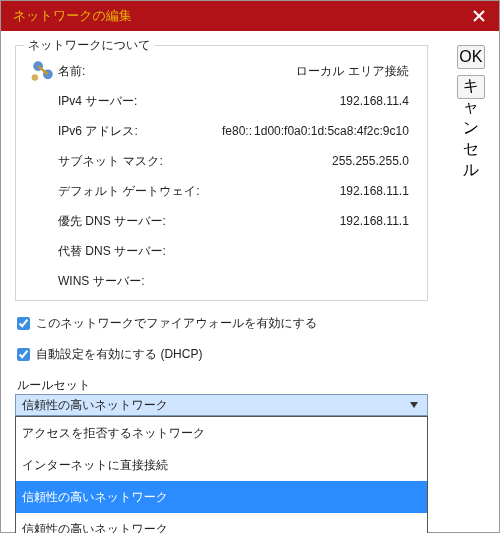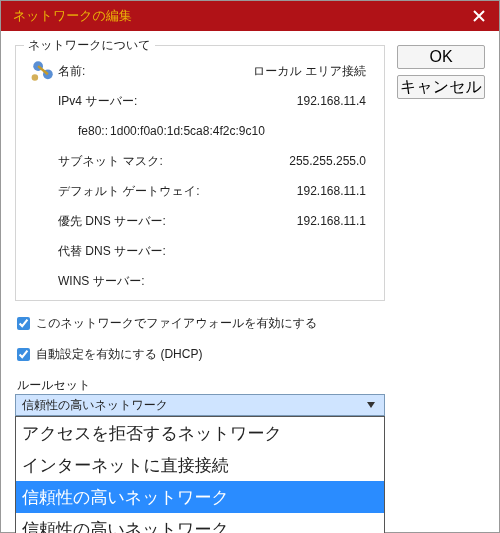--- a/index.html
+++ b/index.html
@@ -2,40 +2,40 @@
 <html><head>
 <meta charset="utf-8">
 <style>
   * { box-sizing: border-box; margin: 0; padding: 0; font-family: "Meiryo", "MS PGothic", sans-serif; }
   body { background: #fff; width: 500px; height: 533px; overflow: hidden; }
   .window { width: 500px; height: 533px; display: flex; flex-direction: column; border: 1px solid #999; }
   .titlebar { background: #b01217; color: #eab308; height: 30px; display: flex; align-items: center; padding: 0 6px 0 12px; font-size: 13px; }
   .titlebar .title { flex: 1; }
   .close-btn { width: 28px; height: 22px; display: flex; align-items: center; justify-content: center; cursor: pointer; }
   .close-btn svg { width: 12px; height: 12px; }
-  .body { flex: 1; display: flex; padding: 14px 14px 0 14px; gap: 12px; font-size: 12px; color: #222; }
+  .body { flex: 1; display: flex; padding: 14px 14px 0 14px; gap: 29px; font-size: 12px; color: #222; }
   .main-col { flex: 1; }
   .side-col { width: 88px; display: flex; flex-direction: column; gap: 6px; }
   .btn { height: 24px; background: #f5f5f5; border: 1px solid #a8a8a8; border-radius: 2px; font-size: 16px; cursor: pointer; }
   .fieldset { border: 1px solid #d4d4d4; padding: 10px 12px 4px 12px; position: relative; }
   .fieldset-legend { position: absolute; top: -9px; left: 8px; background: #fff; padding: 0 4px; font-size: 12px; }
   .info-row { display: flex; align-items: center; height: 30px; }
   .info-icon { width: 30px; display: flex; align-items: center; justify-content: center; }
   .info-label { width: 144px; }
   .info-value { flex: 1; text-align: right; padding-right: 6px; margin-left: 20px; }
   .check-row { display: flex; align-items: center; gap: 6px; margin: 14px 0 0 2px; }
   .check-row input[type=checkbox] { width: 13px; height: 13px; accent-color: #3b8ee0; }
   .label-block { margin-top: 14px; margin-left: 2px; }
   .dropdown-wrap { margin-top: 0; position: relative; }
   .dropdown-sel { height: 22px; border: 1px solid #7a99b8; background: linear-gradient(#fff,#e9f0f7); display: flex; align-items: center; padding: 0 6px; font-size: 12px; cursor: pointer; }
   .dropdown-sel.selected-bg { background: #cfe4ff; }
   .dropdown-sel .sel-text { flex: 1; }
   .dropdown-arrow { width: 14px; display: flex; align-items: center; justify-content: center; }
   .dropdown-list { position: absolute; left: 0; right: 0; top: 22px; background: #fff; border: 1px solid #555; z-index: 10; }
-  .dropdown-item { height: 18px; padding: 16px 6px; display: flex; align-items: center; font-size: 17px; cursor: pointer; white-space: nowrap; }
+  .dropdown-item { height: 18px; padding: 16px 6px; display: flex; align-items: center; font-size: 12px; cursor: pointer; white-space: nowrap; }
   .dropdown-item.hl { background: #2a8cff; color: #fff; }
   .net-icon svg { width: 26px; height: 26px; }
   .cursor { position: absolute; width: 14px; height: 20px; pointer-events: none; }
 </style>
 </head>
 <body>
 
 <div class="window">
   <div class="titlebar">
     <span class="title">ネットワークの編集</span>
@@ -66,20 +66,21 @@
         </div>
 
         <div class="info-row">
           <span class="info-icon"></span>
           <span class="info-label">IPv4 サーバー:</span>
           <span class="info-value">192.168.11.4</span>
         </div>
 
         <div class="info-row">
           <span class="info-icon"></span>
+          <span class="info-label">IPv6 アドレス:</span>
           <span class="info-value" style="text-align:right; display:flex; gap:2px;">
             <span>fe80::</span>
             <span class="blurred">1d00:f0a0:1d:5ca8:4f2c:9c10</span>
           </span>
         </div>
 
         <div class="info-row">
           <span class="info-icon"></span>
           <span class="info-label">サブネット マスク:</span>
           <span class="info-value">255.255.255.0</span>

